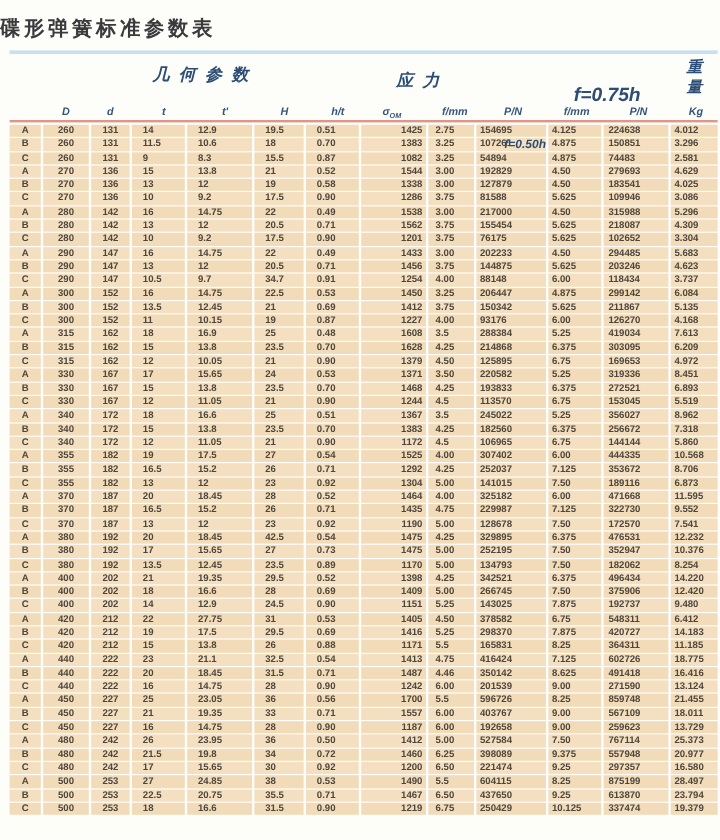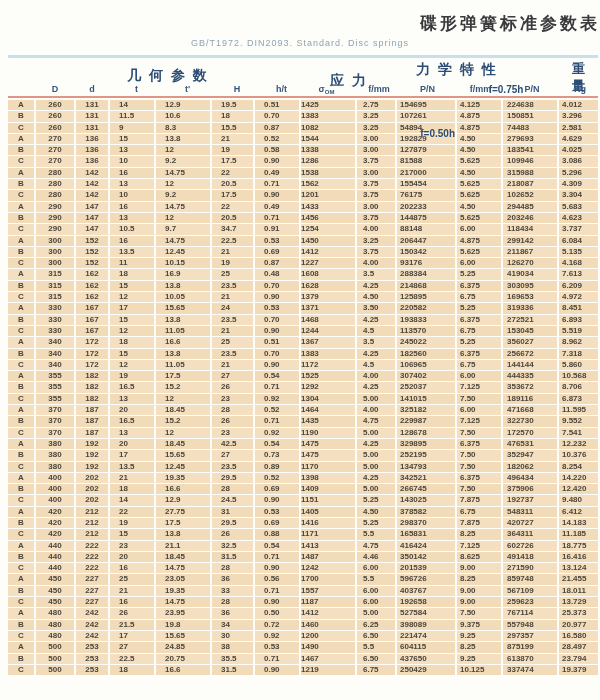--- a/index.html
+++ b/index.html
@@ -2,41 +2,42 @@
 <html><head>
 <meta charset="utf-8">
 <style>
   * { margin:0; padding:0; box-sizing:border-box; }
   html,body { width:600px; height:700px; overflow:hidden; }
   body {
     background:#fdfdfa;
     font-family:"Liberation Sans","DejaVu Sans",sans-serif;
   }
   .title {
-    text-align:right; padding-top:12px;
+    text-align:left; padding-top:12px;
     font-size:17px; font-weight:bold; letter-spacing:3px;
     color:#3a3a3c;
     font-family:"DejaVu Serif","Liberation Serif",serif;
   }
   .subtitle {
     text-align:center; margin-top:3px;
     font-size:9px; letter-spacing:1px; color:#8fa3b2;
   }
   .table { margin:0 2px 0 8px; width:590px; }
   .rule-blue { height:3px; background:#c6e0ec; margin-top:7px; }
 
   .header {
-    position:relative; height:40px; color:#2c4d75;
+    position:relative; height:57px; color:#2c4d75;
     border-bottom:2px solid #df9686;
+    font-style:italic;
   }
   .h-geom  { position:absolute; top:9px;  left:28px;  width:264px; text-align:center; font-size:14px; font-weight:bold; letter-spacing:2px; }
   .h-stress{ position:absolute; top:14px; left:288px; width:72px;  text-align:right; font-size:14px; font-weight:bold; letter-spacing:2px; }
   .h-mech  { position:absolute; top:3px;  left:349px; width:200px; text-align:center; font-size:14px; font-weight:bold; letter-spacing:2px; }
   .h-f050  { position:absolute; top:26px; left:349px; width:98px;  text-align:right; font-size:10px; font-weight:bold;margin-top:44px; }
-  .h-f075  { position:absolute; top:26px; left:449px; width:98px;  text-align:center; font-size:10px; font-weight:bold; }
+  .h-f075  { position:absolute; top:26px; left:449px; width:98px;  text-align:center; font-size:16px; font-weight:bold; }
   .h-weight{ position:absolute; top:2px;  left:551px; width:39px;  text-align:center; font-size:13px; font-weight:bold; line-height:17px; }
   .h-weight span { display:block; }
 
   .grid {
     display:grid;
     grid-template-columns:26px 38px 32px 44px 54px 41px 44px 54px 38px 58px 44px 54px 39px;
     column-gap:2px;
   }
   .letters {
     position:absolute; bottom:1px; left:0; width:100%;
@@ -48,41 +49,39 @@
   .tbody { margin-top:2px; }
   .trow { margin-bottom:1px; }
   .trow .cell {
     background:#f2dbb8; height:10.3px;
     font-size:8px; font-weight:bold; color:#4c463c;
     line-height:10.4px; white-space:nowrap;
   }
   .trow.alt .cell { background:#f4dfc0; }
   .c0,.c1,.c2 { text-align:center; }
   .c3,.c4,.c5,.c6 { padding-left:9px; }
-  .c7 { padding-right:3px; }
+  .c7 { text-align:right; padding-right:3px; }
   .c8 { padding-left:6px; }
   .c9 { padding-left:3px; }
   .c10 { padding-left:3px; }
   .c11 { padding-left:4px; }
   .c12 { padding-left:3px; }
 </style>
 </head>
 <body>
 
 <div class="page">
   <div class="title">碟形弹簧标准参数表</div>
-  <div class="subtitle">GB/T1972. DIN2093. Standard. Disc springs</div>
 
   <div class="table">
     <div class="rule-blue"></div>
 
     <div class="header">
       <div class="h-geom">几 何 参 数</div>
       <div class="h-stress">应 力</div>
-      <div class="h-mech">力 学 特 性</div>
       <div class="h-f050">f=0.50h</div>
       <div class="h-f075">f=0.75h</div>
       <div class="h-weight">
         <span>重</span>
         <span>量</span>
       </div>
       <div class="letters grid">
           <div class="cell c0"><span></span></div>
           <div class="cell c1"><span>D</span></div>
           <div class="cell c2"><span>d</span></div>

